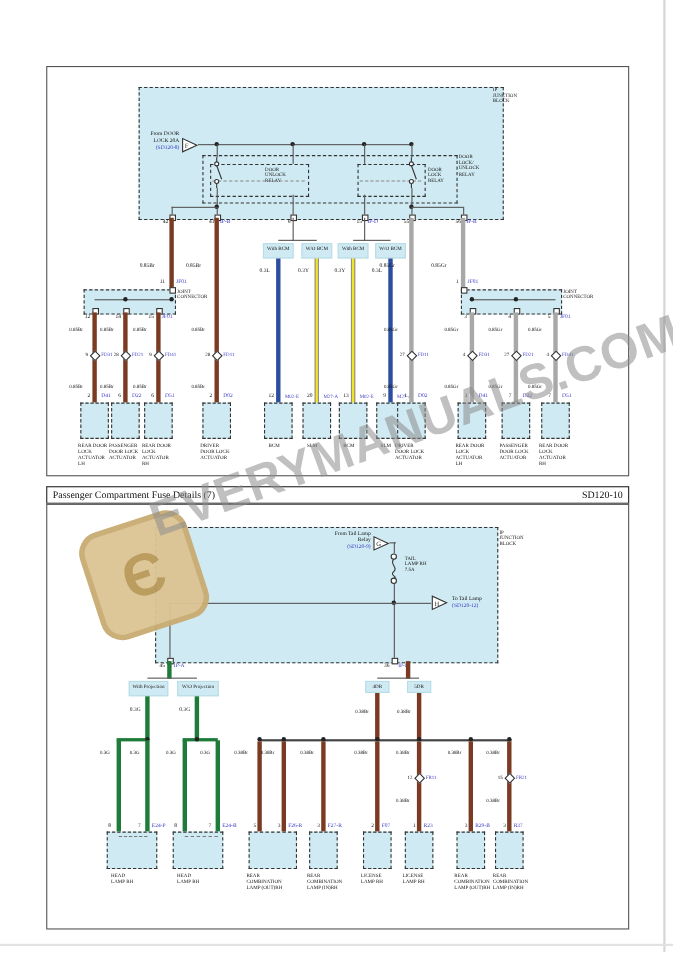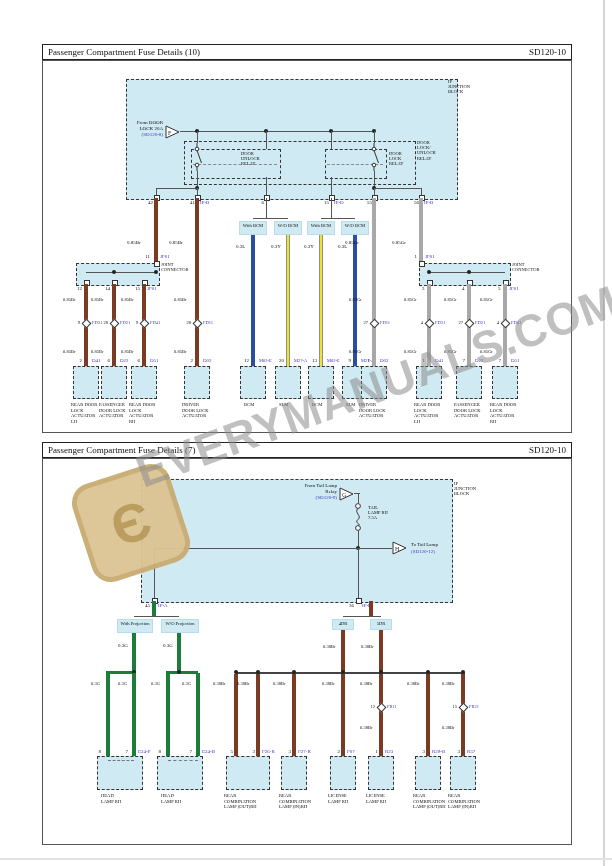--- a/index.html
+++ b/index.html
@@ -41,24 +41,20 @@
            font-family:"Liberation Sans",sans-serif;font-weight:bold;font-size:54px;color:#b89858;}
   .edge-r{position:absolute;left:603px;top:0;width:2px;height:866px;background:#d6d6d6;}
   .edge-b{position:absolute;left:0;top:858px;width:612px;height:2px;background:#e2e2e2;}
   svg{position:absolute;overflow:visible;}
 </style>
 </head>
 <body>
 
 <div class="stage">
 
-  <div class="hdr" style="top:44px;">
-    <span>Passenger Compartment Fuse Details (10)</span>
-    <span>SD120-10</span>
-  </div>
 
   <div class="frame" style="top:60px;height:373px;">
 
     <div class="jb" style="left:83px;top:18px;width:330px;height:119px;"></div>
     <div class="lbl wrap f45" style="left:405px;top:18px;width:26px;">IP JUNCTION BLOCK</div>
 
     <div class="lbl ra wrap" style="left:84px;top:59px;width:36px;">
       <span>From DOOR LOCK 20A</span><br>
       <span class="bl">(SD120-8)</span>
     </div>

